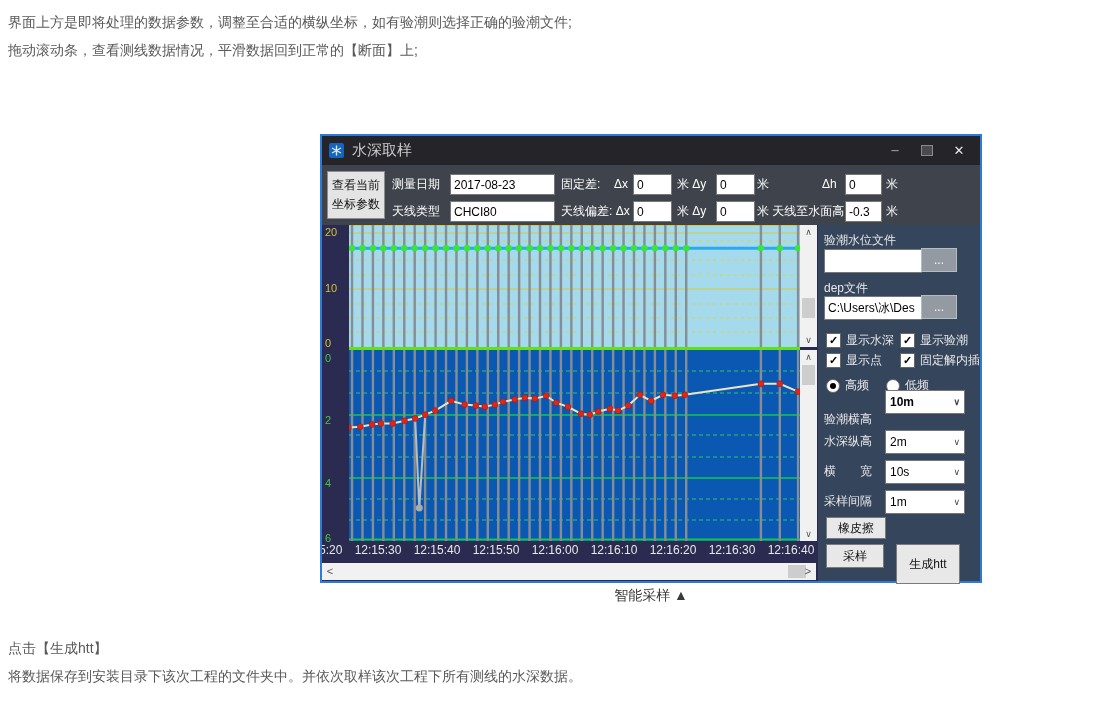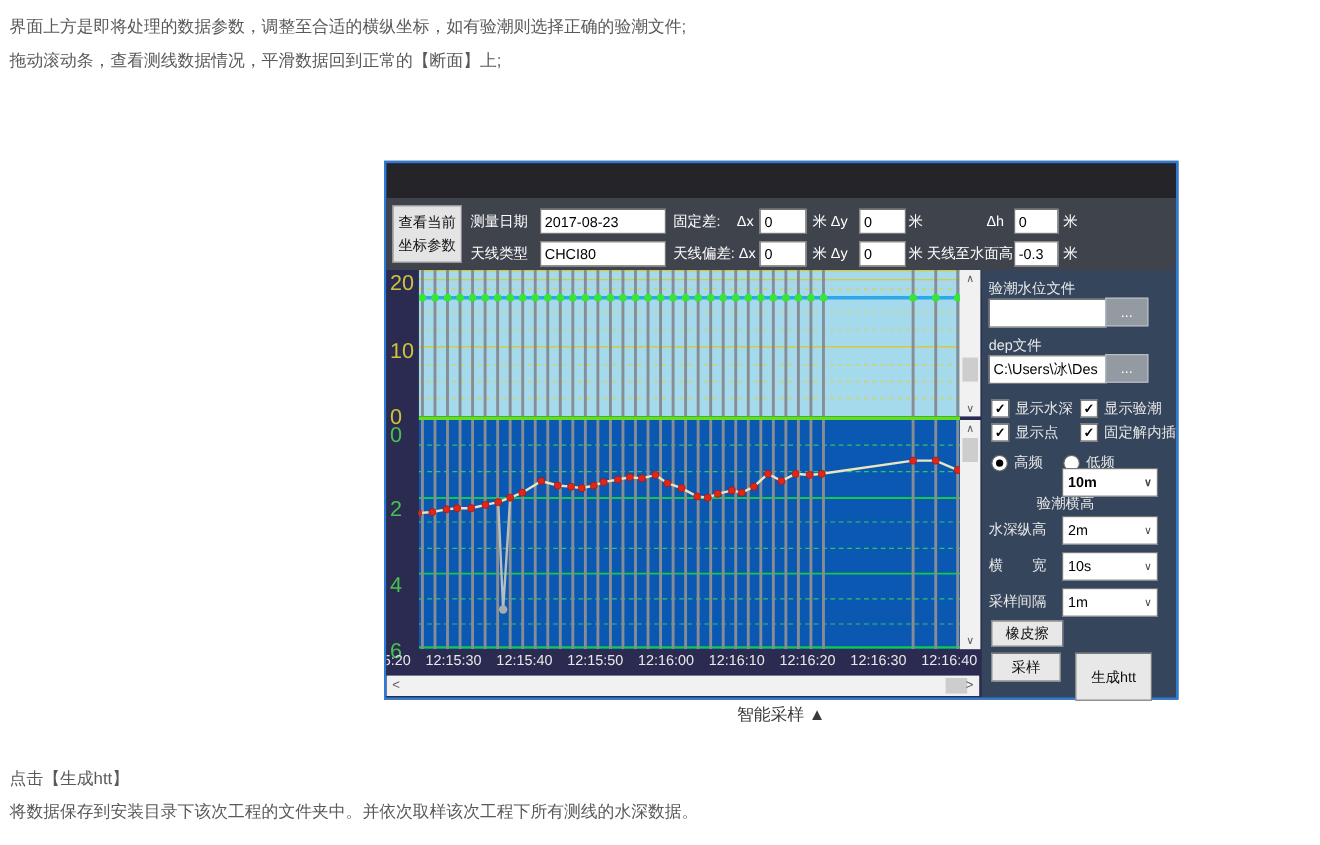--- a/index.html
+++ b/index.html
@@ -35,21 +35,21 @@
   .plabel{position:absolute;color:#ffffff;font-size:12px;line-height:21px;white-space:nowrap;}
   .pinput{position:absolute;height:19px;border:1px solid #777;background:#fff;color:#000;
           font-size:12px;font-family:inherit;padding:0 3px;}
   .pp-l1{left:70px;} .pp-i1{left:128px;width:97px;} .pp-l2{left:239px;} .pp-l2x{left:292px;}
   .pp-i2{left:311px;width:31px;} .pp-l3{left:355px;} .pp-i3{left:394px;width:31px;}
   .pp-l4{left:435px;} .pp-l5{left:500px;} .pp-i4{left:523px;width:29px;} .pp-l6{left:564px;}
 
   
   .main{position:absolute;left:0;top:89px;right:0;bottom:0;display:flex;}
   .chart-col{position:relative;width:496px;background:#2b2b52;overflow:hidden;}
-  .ytick{position:absolute;font-size:18px;width:22px;text-align:left;left:3px;}
+  .ytick{position:absolute;font-size:11px;width:22px;text-align:left;left:3px;}
   .ytick.tide{color:#cfc23a;}
   .ytick.depth{color:#46c24e;}
   .plot-top{position:absolute;left:27px;top:0;width:451px;height:122px;}
   .separator{position:absolute;left:27px;top:122px;width:451px;height:3px;background:#5fe21a;}
   .plot-bottom{position:absolute;left:27px;top:125px;width:451px;height:191px;}
   .xlabels{position:absolute;left:0;top:316px;width:496px;height:20px;overflow:hidden;}
   .xtick{position:absolute;top:2px;transform:translateX(-50%);color:#e8e8e8;font-size:12px;white-space:nowrap;}
 
   .vscroll{position:absolute;left:478px;width:17px;background:#f1f1f1;}
   .vs1{top:0;height:122px;} .vs2{top:125px;height:191px;}
@@ -93,20 +93,39 @@
 </head>
 <body>
 
 <div class="page">
 
   <div class="doc-line" style="top:42px;">拖动滚动条，查看测线数据情况，平滑数据回到正常的【断面】上;</div>
   <div class="doc-line" style="top:14px;">界面上方是即将处理的数据参数，调整至合适的横纵坐标，如有验潮则选择正确的验潮文件;</div>
 
   <div class="window">
 
+    <div class="titlebar">
+      <span class="app-icon">
+        <svg width="11" height="11" viewBox="0 0 11 11">
+          <g stroke="#dce9f8" stroke-width="1.4">
+            <line x1="5.5" y1="0.5" x2="5.5" y2="10.5"></line>
+            <line x1="1" y1="3" x2="10" y2="8"></line>
+            <line x1="1" y1="8" x2="10" y2="3"></line>
+          </g>
+        </svg>
+      </span>
+      <span class="win-title">水深取样</span>
+      <div class="win-controls">
+        <span class="win-btn btn-min"></span>
+        <span class="win-btn btn-max">
+            <span class="maxbox"></span>
+          </span>
+        <span class="win-btn btn-close"></span>
+      </div>
+    </div>
 
     <div class="params">
       <button class="view-btn"><span>查看当前</span><br><span>坐标参数</span></button>
       <div class="prow r1">
         <span class="plabel pp-l1">测量日期</span>
         <input class="pinput pp-i1" readonly="" value="2017-08-23" style="">
         <span class="plabel pp-l2">固定差:</span>
         <span class="plabel pp-l2x">Δx</span>
         <input class="pinput pp-i2" readonly="" value="0" style="">
         <span class="plabel pp-l3">米 Δy</span>
@@ -374,21 +393,21 @@
 
         <div class="cbrow" style="left:8px;top:152px;">
           <span class="radio sel"></span>
           <span class="cbl">高频</span>
         </div>
         <div class="cbrow" style="left:68px;top:152px;">
           <span class="radio"></span>
           <span class="cbl">低频</span>
         </div>
 
-        <span class="slabel" style="left:6px;top:186px;margin-left:40px;">验潮横高</span>
+        <span class="slabel" style="left:6px;top:186px;">验潮横高</span>
         <div class="combo" style="top:165px;font-weight:bold;">
           <span>10m</span>
             <span class="chev">∨</span>
         </div>
         <span class="slabel" style="left:6px;top:208px;">水深纵高</span>
         <div class="combo" style="top:205px;">
           <span>2m</span>
             <span class="chev">∨</span>
         </div>
         <span class="slabel" style="left:6px;top:238px;">横　　宽</span>

